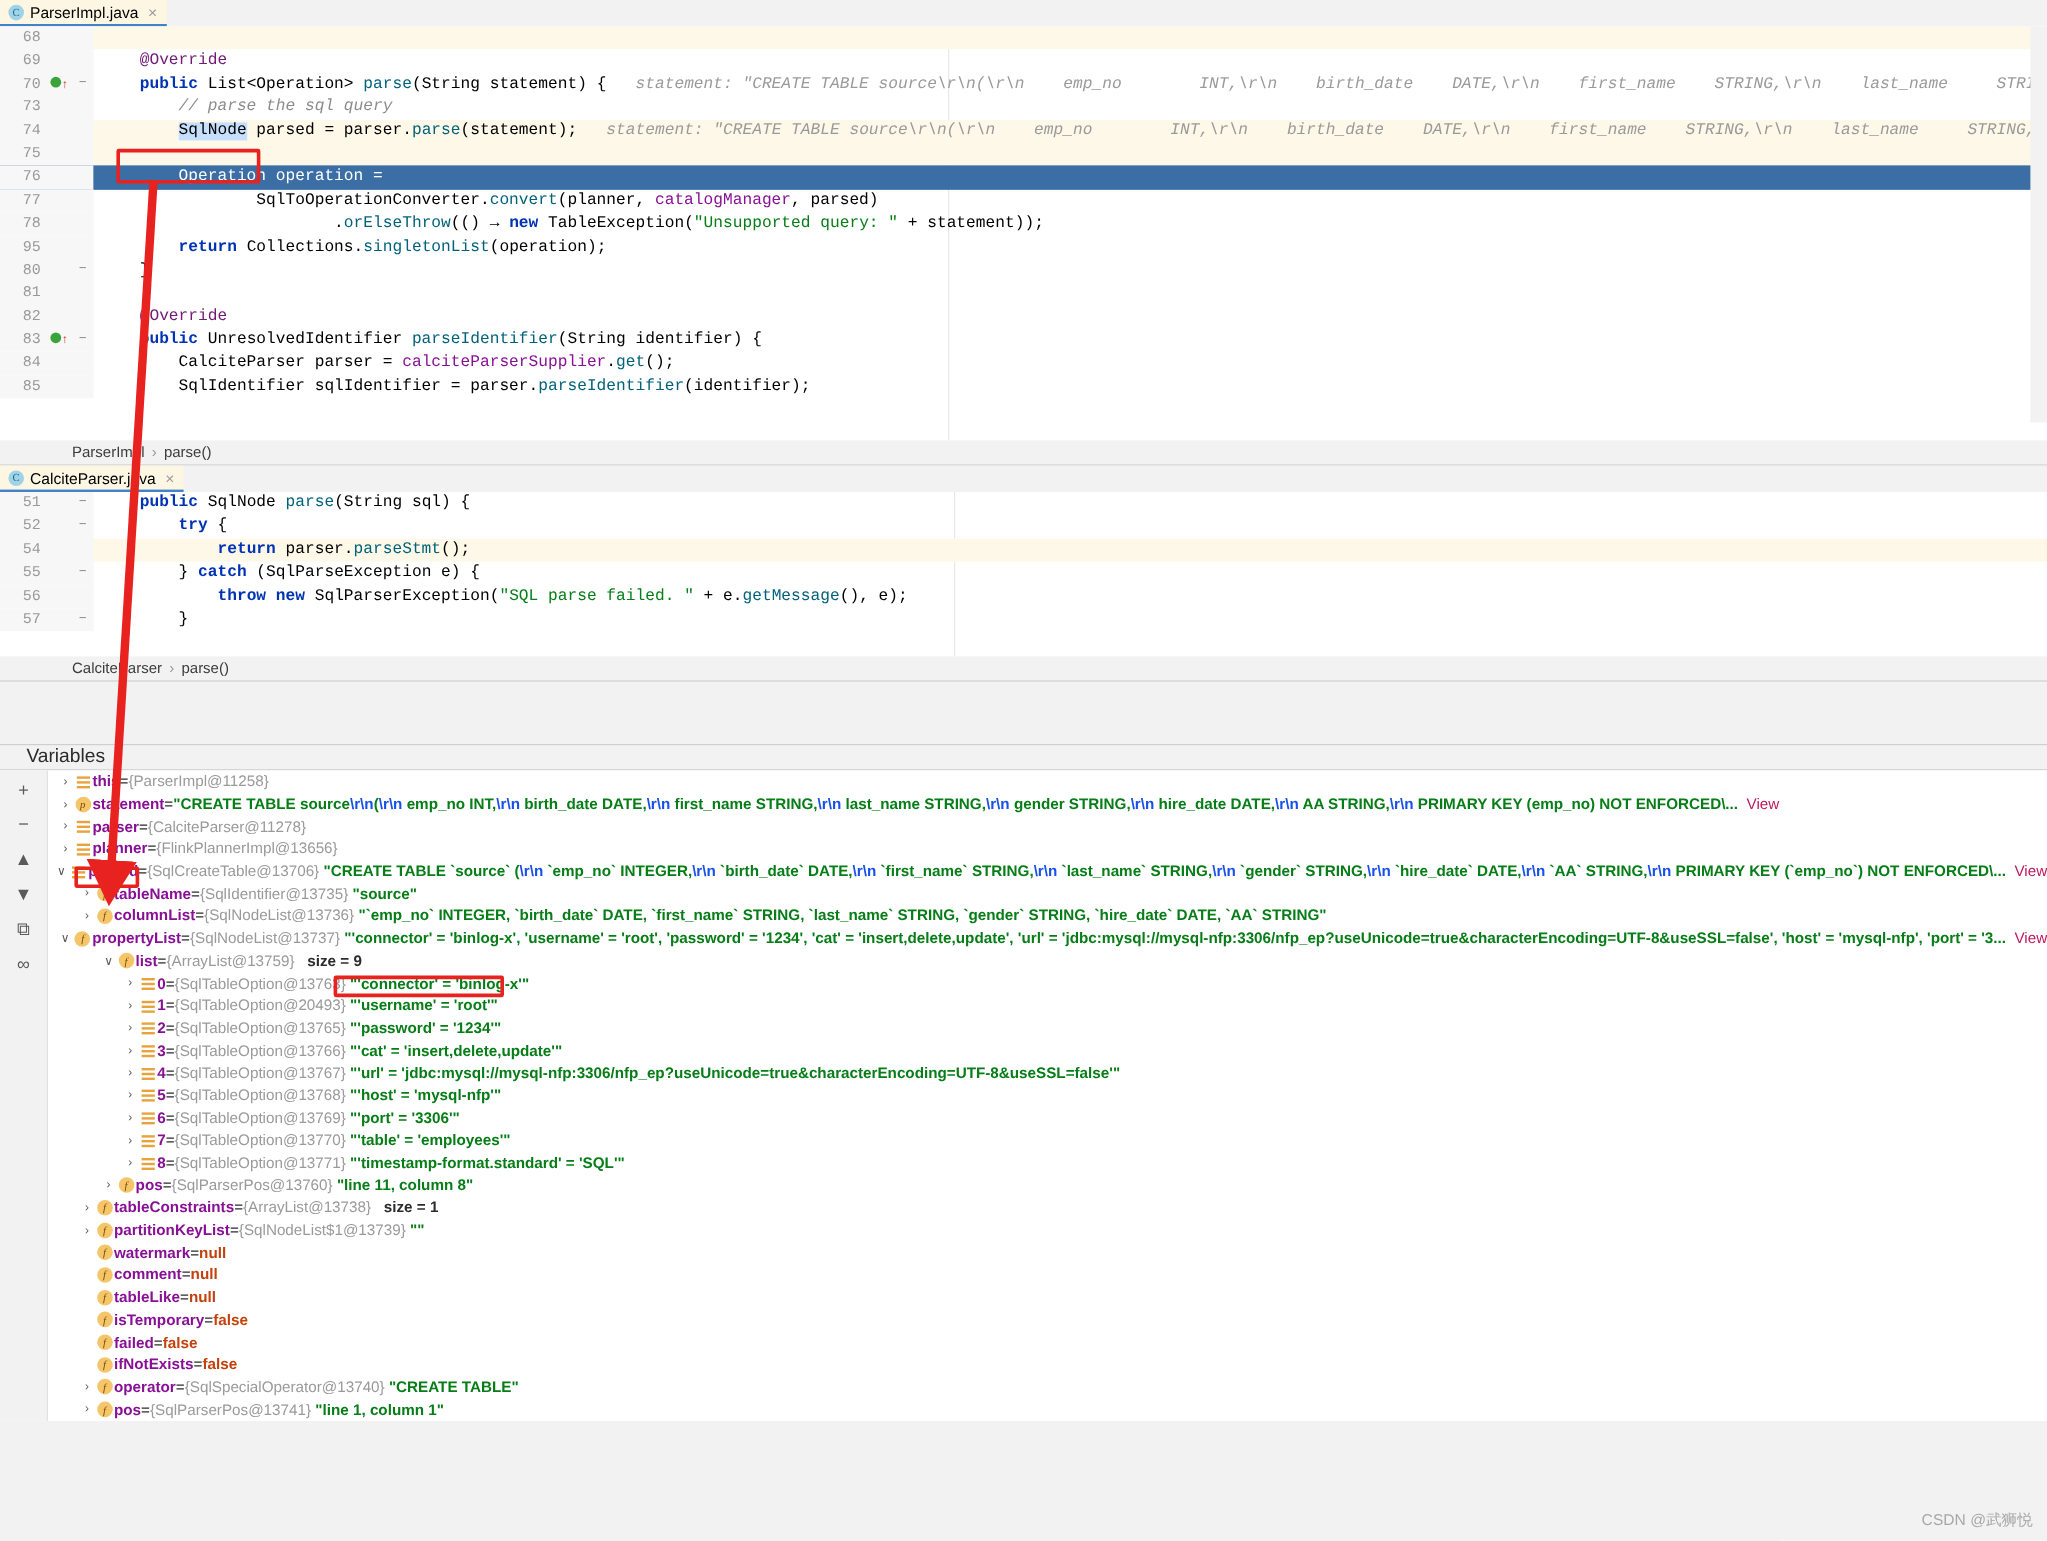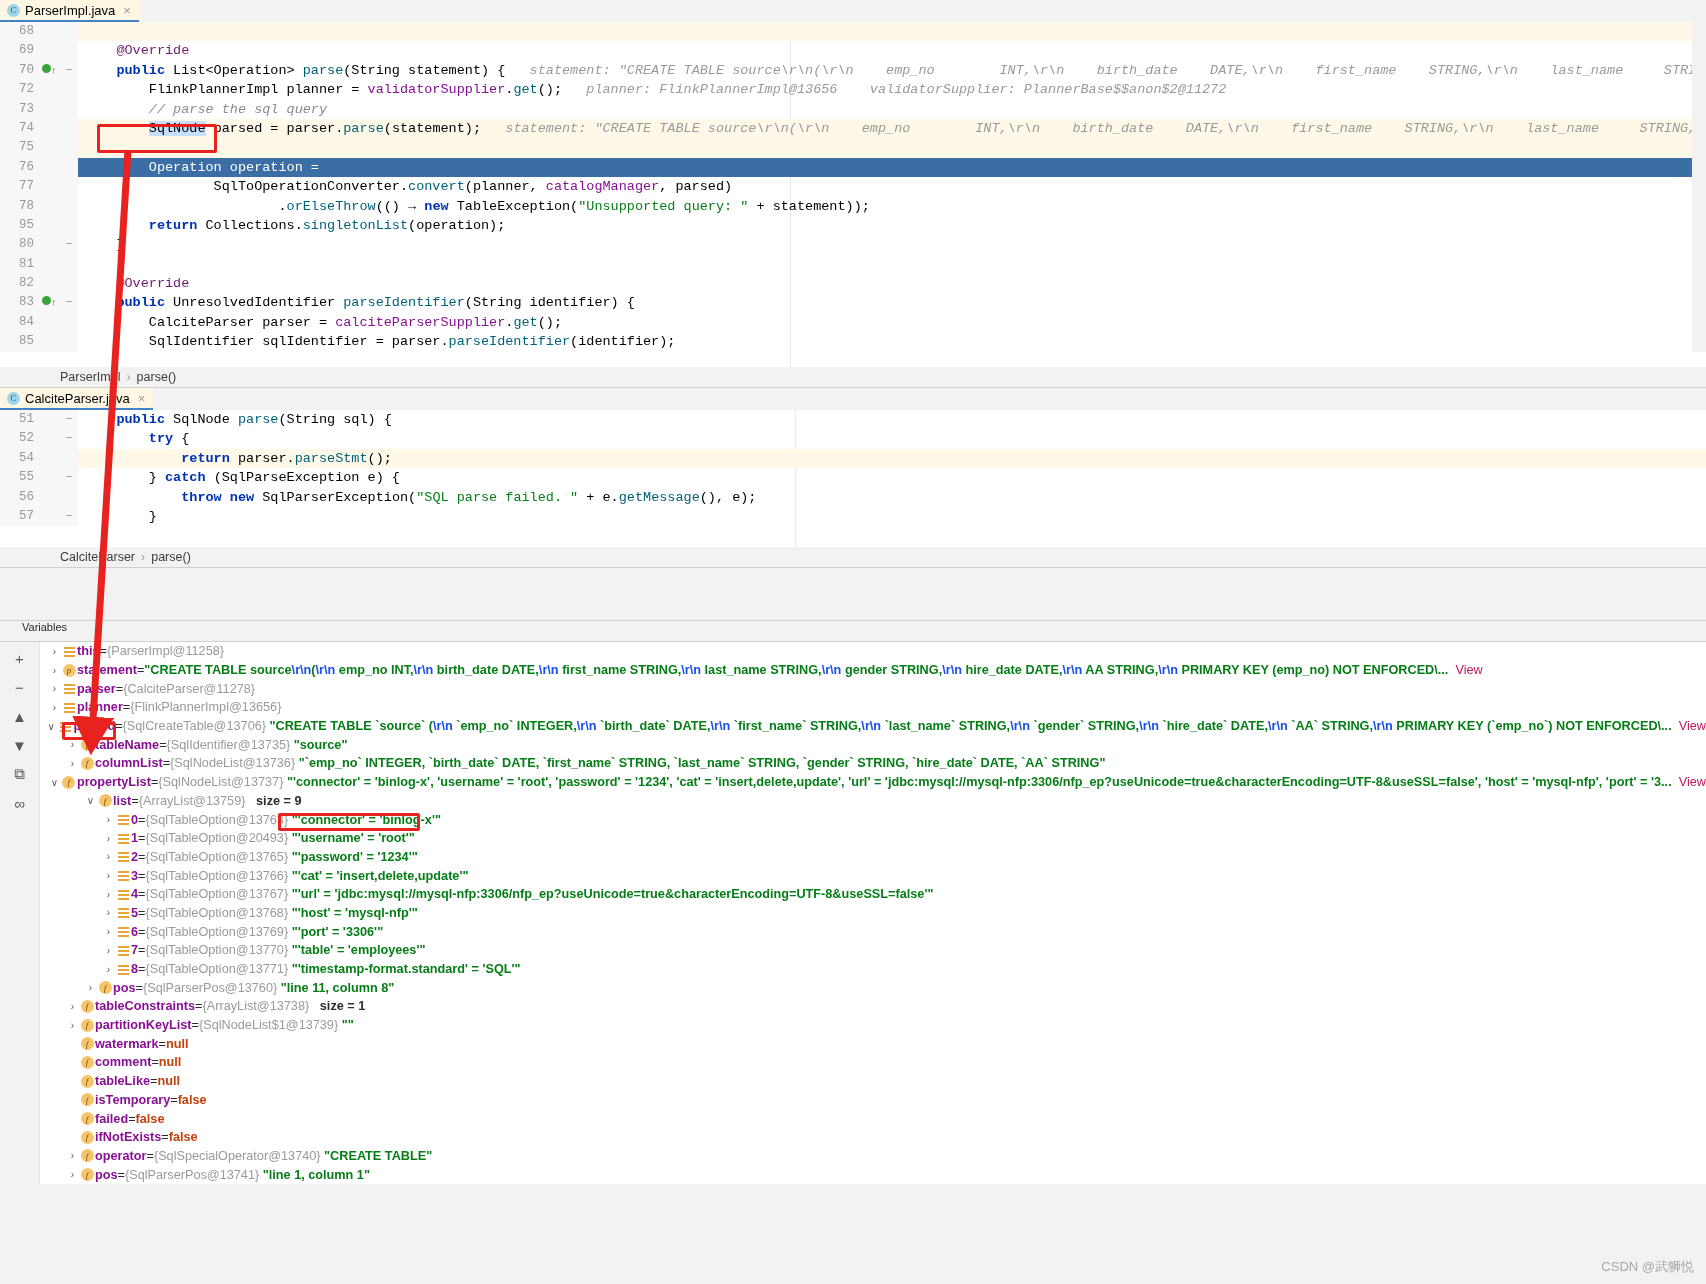--- a/index.html
+++ b/index.html
@@ -68,22 +68,22 @@
 
   .hsplit { height: 1px; background:#cfcfcf; }
   .editor-vline {
     position:absolute; top:0; bottom:0; width:1px; background:#e8e8e8;
   }
 
   
   .varpanel { position:absolute; left:0; right:0; background:#fff; }
   .var-header {
     height: 22px; background: #f2f2f2; border-top:1px solid #cfcfcf;
-    border-bottom:1px solid #cfcfcf; display:flex; 
-    padding-left: 22px; font-size: 11px; color:#2b2b2b;
+    border-bottom:1px solid #cfcfcf; display:flex; align-items:center;
+    padding-left: 22px; font-size: 16px; color:#2b2b2b;
   }
   .var-body { display:flex; background:#fff; }
   .var-toolbar {
     width: 40px; min-width:40px; background:#f2f2f2; padding-top:6px;
     display:flex; flex-direction:column; align-items:center; gap:9px;
     border-right:1px solid #e2e2e2;
   }
   .tb-btn { width:20px; height:20px; display:flex; align-items:center;
             justify-content:center; color:#5a5a5a; font-size:15px; }
   .var-rows { flex:1; position:relative; overflow:hidden; }
@@ -137,21 +137,20 @@
       <span class="tab-close">×</span>
     </div>
   </div>
 
   <div class="editor" id="editor-top" style="height:345px;">
     <div class="editor-vline" style="left:790px;"></div>
     <div id="top-lines">
         <div class="code-row row-hl-yellow"><span class="gut">68</span><span class="marker"></span><span class="fold"></span><span class="ctext"></span></div>
         <div class="code-row"><span class="gut">69</span><span class="marker"></span><span class="fold"></span><span class="ctext">    <span class="ann">@Override</span></span></div>
         <div class="code-row"><span class="gut">70</span><span class="marker"><span style="position:absolute;left:2px;top:3px;width:9px;height:9px;border-radius:50%;background:#3aa33a;"></span><span style="position:absolute;left:11px;top:1px;color:#c0392b;font-size:10px;">↑</span></span><span class="fold">−</span><span class="ctext">    <span class="kw">public</span> List&lt;Operation&gt; <span class="mth">parse</span>(String statement) {<span class="hint">   statement: "CREATE TABLE source\r\n(\r\n    emp_no        INT,\r\n    birth_date    DATE,\r\n    first_name    STRING,\r\n    last_name     STRING,\r\n</span></span></div>
-        <div class="code-row"><span class="gut">72</span><span class="marker"></span><span class="fold"></span><span class="ctext">        FlinkPlannerImpl planner = <span class="fld">validatorSupplier</span>.<span class="mth">get</span>();<span class="hint">   planner: FlinkPlannerImpl@13656    validatorSupplier: PlannerBase$$anon$2@11272</span></span></div>
         <div class="code-row"><span class="gut">73</span><span class="marker"></span><span class="fold"></span><span class="ctext"><span class="cmt">        // parse the sql query</span></span></div>
         <div class="code-row row-hl-yellow"><span class="gut">74</span><span class="marker"></span><span class="fold"></span><span class="ctext">        <span class="sel">SqlNode</span> parsed = parser.<span class="mth">parse</span>(statement);<span class="hint">   statement: "CREATE TABLE source\r\n(\r\n    emp_no        INT,\r\n    birth_date    DATE,\r\n    first_name    STRING,\r\n    last_name     STRING,\r\n</span></span></div>
         <div class="code-row row-hl-yellow"><span class="gut">75</span><span class="marker"></span><span class="fold"></span><span class="ctext"></span></div>
         <div class="code-row row-hl-blue"><span class="gut">76</span><span class="marker"></span><span class="fold"></span><span class="ctext">        Operation operation =</span></div>
         <div class="code-row"><span class="gut">77</span><span class="marker"></span><span class="fold"></span><span class="ctext">                SqlToOperationConverter.<span class="mth">convert</span>(planner, <span class="fld">catalogManager</span>, parsed)</span></div>
         <div class="code-row"><span class="gut">78</span><span class="marker"></span><span class="fold"></span><span class="ctext">                        .<span class="mth">orElseThrow</span>(() → <span class="kw">new</span> TableException(<span class="str">"Unsupported query: "</span> + statement));</span></div>
         <div class="code-row"><span class="gut">95</span><span class="marker"></span><span class="fold"></span><span class="ctext">        <span class="kw">return</span> Collections.<span class="mth">singletonList</span>(operation);</span></div>
         <div class="code-row"><span class="gut">80</span><span class="marker"></span><span class="fold">−</span><span class="ctext">    }</span></div>
         <div class="code-row"><span class="gut">81</span><span class="marker"></span><span class="fold"></span><span class="ctext"></span></div>
         <div class="code-row"><span class="gut">82</span><span class="marker"></span><span class="fold"></span><span class="ctext">    <span class="ann">@Override</span></span></div>

